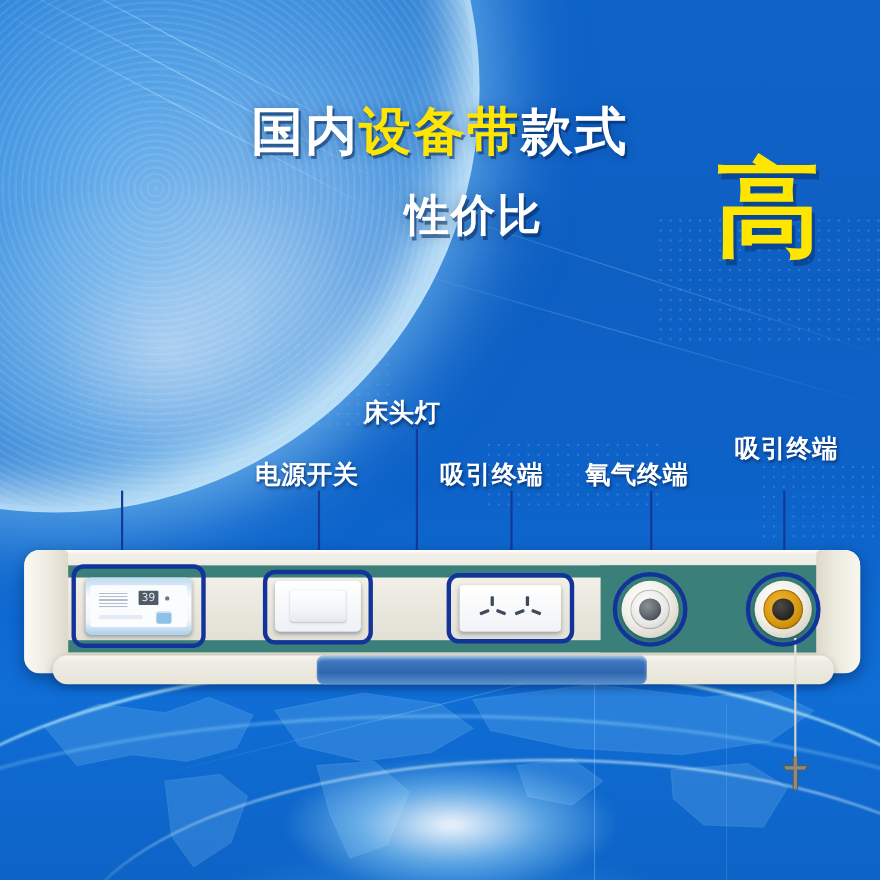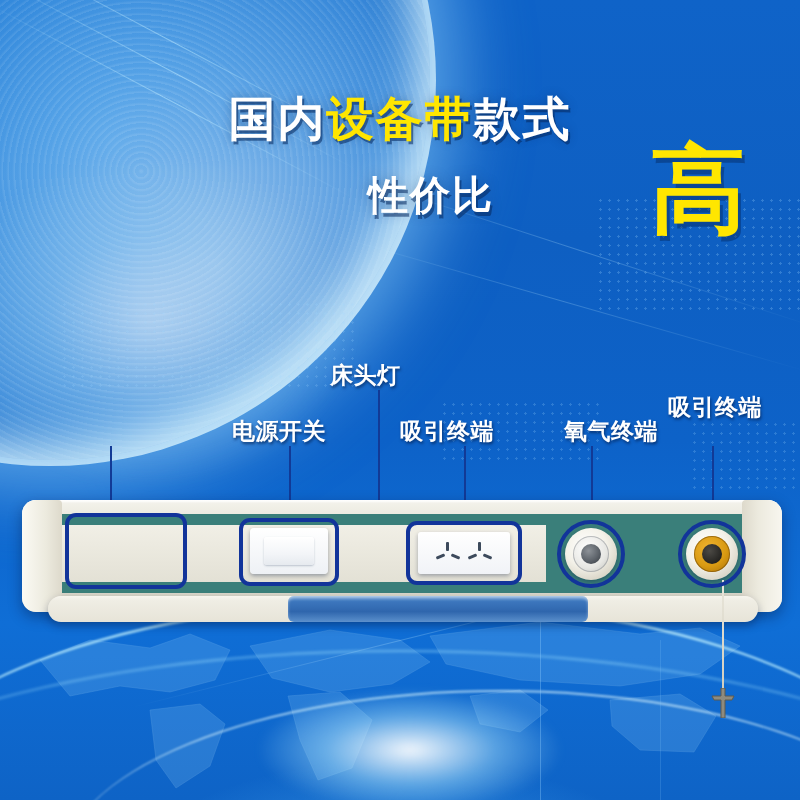--- a/index.html
+++ b/index.html
@@ -232,21 +232,21 @@
     <div class="h1"><span class="w">国内</span><span class="y">设备带</span><span class="w">款式</span></div>
     <div class="h2row">
       <div class="h2">性价比</div>
     </div>
     <div class="big">高</div>
   </div>
 
   <div class="label" style="left:232px;top:416px;">电源开关</div>
   <div class="label" style="left:330px;top:360px;">床头灯</div>
   <div class="label" style="left:400px;top:416px;">吸引终端</div>
-  <div class="label" style="left:564px;top:416px;">氧气终端</div>
+  <div class="label" style="left:532px;top:416px;">氧气终端</div>
   <div class="label" style="left:668px;top:392px;">吸引终端</div>
 
   <div class="leader" style="left:110px;top:446px;height:76px;"></div>
   <div class="leader" style="left:289px;top:446px;height:80px;"></div>
   <div class="leader" style="left:378px;top:390px;height:222px;"></div>
   <div class="leader" style="left:464px;top:446px;height:86px;"></div>
   <div class="leader" style="left:591px;top:446px;height:80px;"></div>
   <div class="leader" style="left:712px;top:446px;height:80px;"></div>
 
   <div id="panel">
@@ -255,20 +255,29 @@
       <div class="teal-block"></div>
       <div class="stripe stripe-top"></div>
       <div class="stripe stripe-bot"></div>
       <div class="endcap-l"></div>
       <div class="endcap-r"></div>
     </div>
     <div class="rail"></div>
     <div class="rail-blue"></div>
   </div>
 
+  <div class="intercom">
+    <div class="ic-face">
+      <div class="ic-grille"></div>
+      <div class="ic-disp">39</div>
+      <div class="ic-led"></div>
+      <div class="ic-bar"></div>
+      <div class="ic-btn"></div>
+    </div>
+  </div>
 
   <div class="switch">
     <div class="switch-rocker"></div>
   </div>
 
   <div class="socket">
     <div class="sock-unit a">
       <div class="pin pin-v"></div>
       <div class="pin pin-l"></div>
       <div class="pin pin-r"></div>

